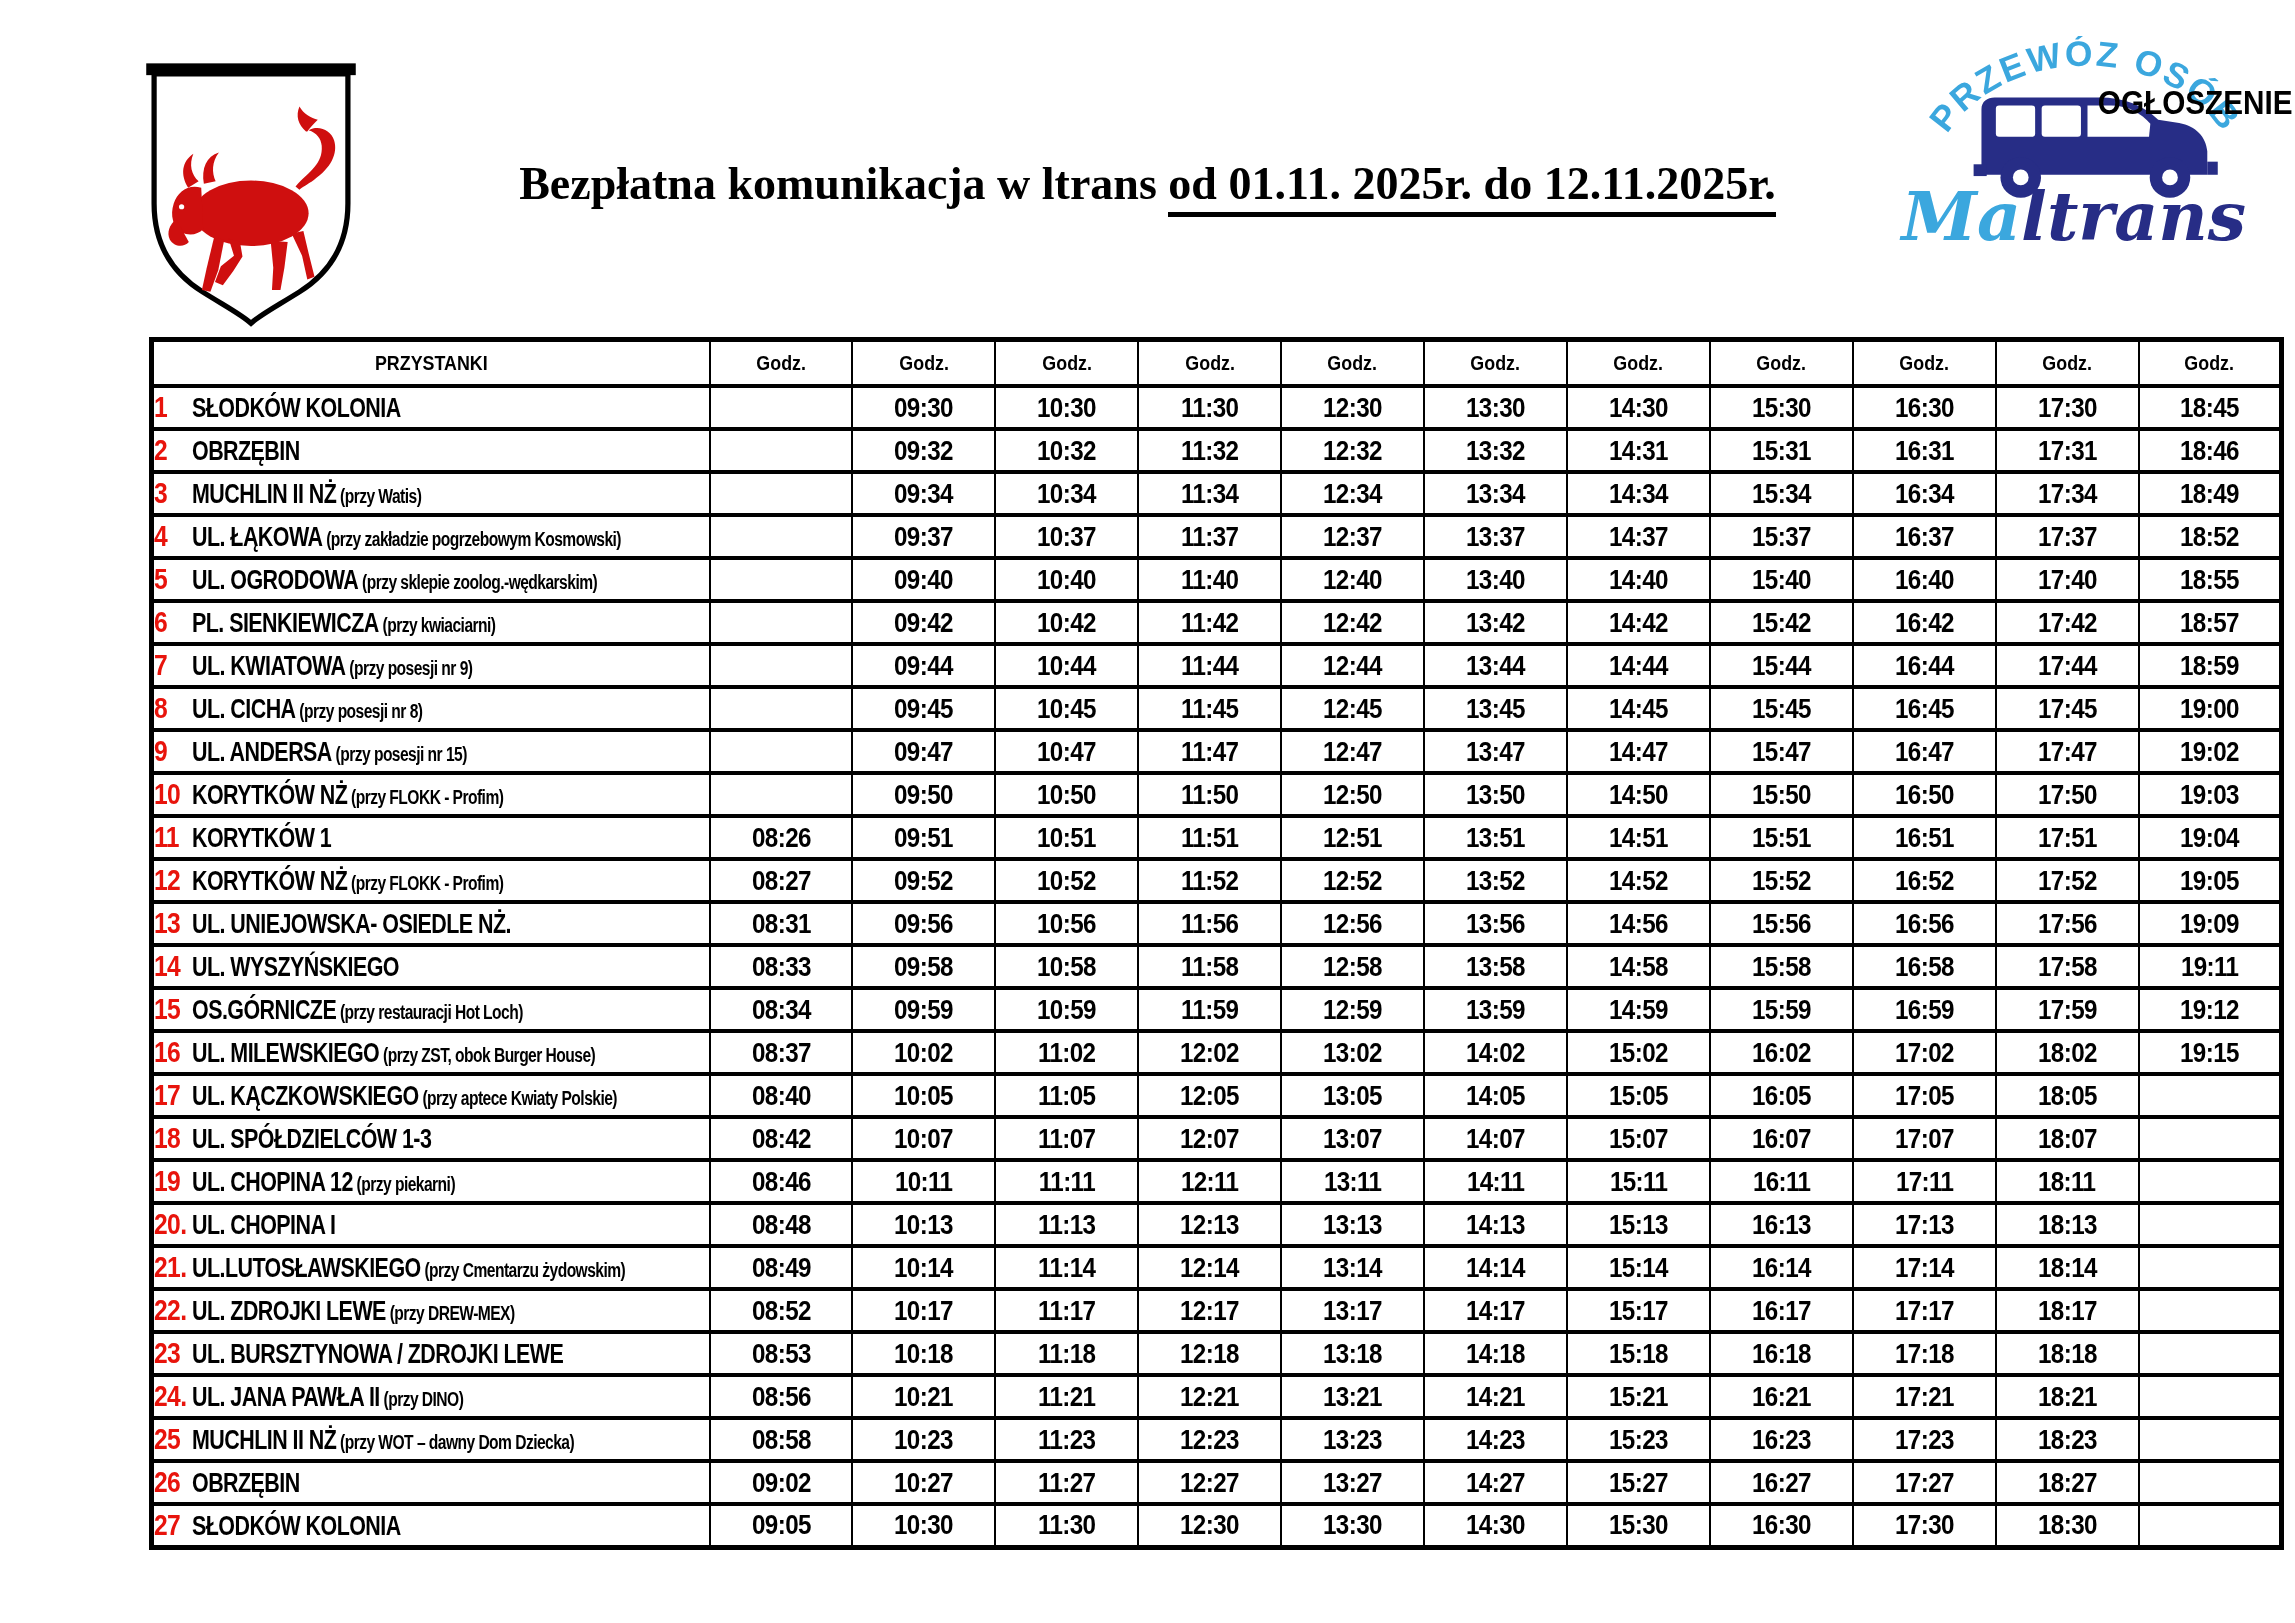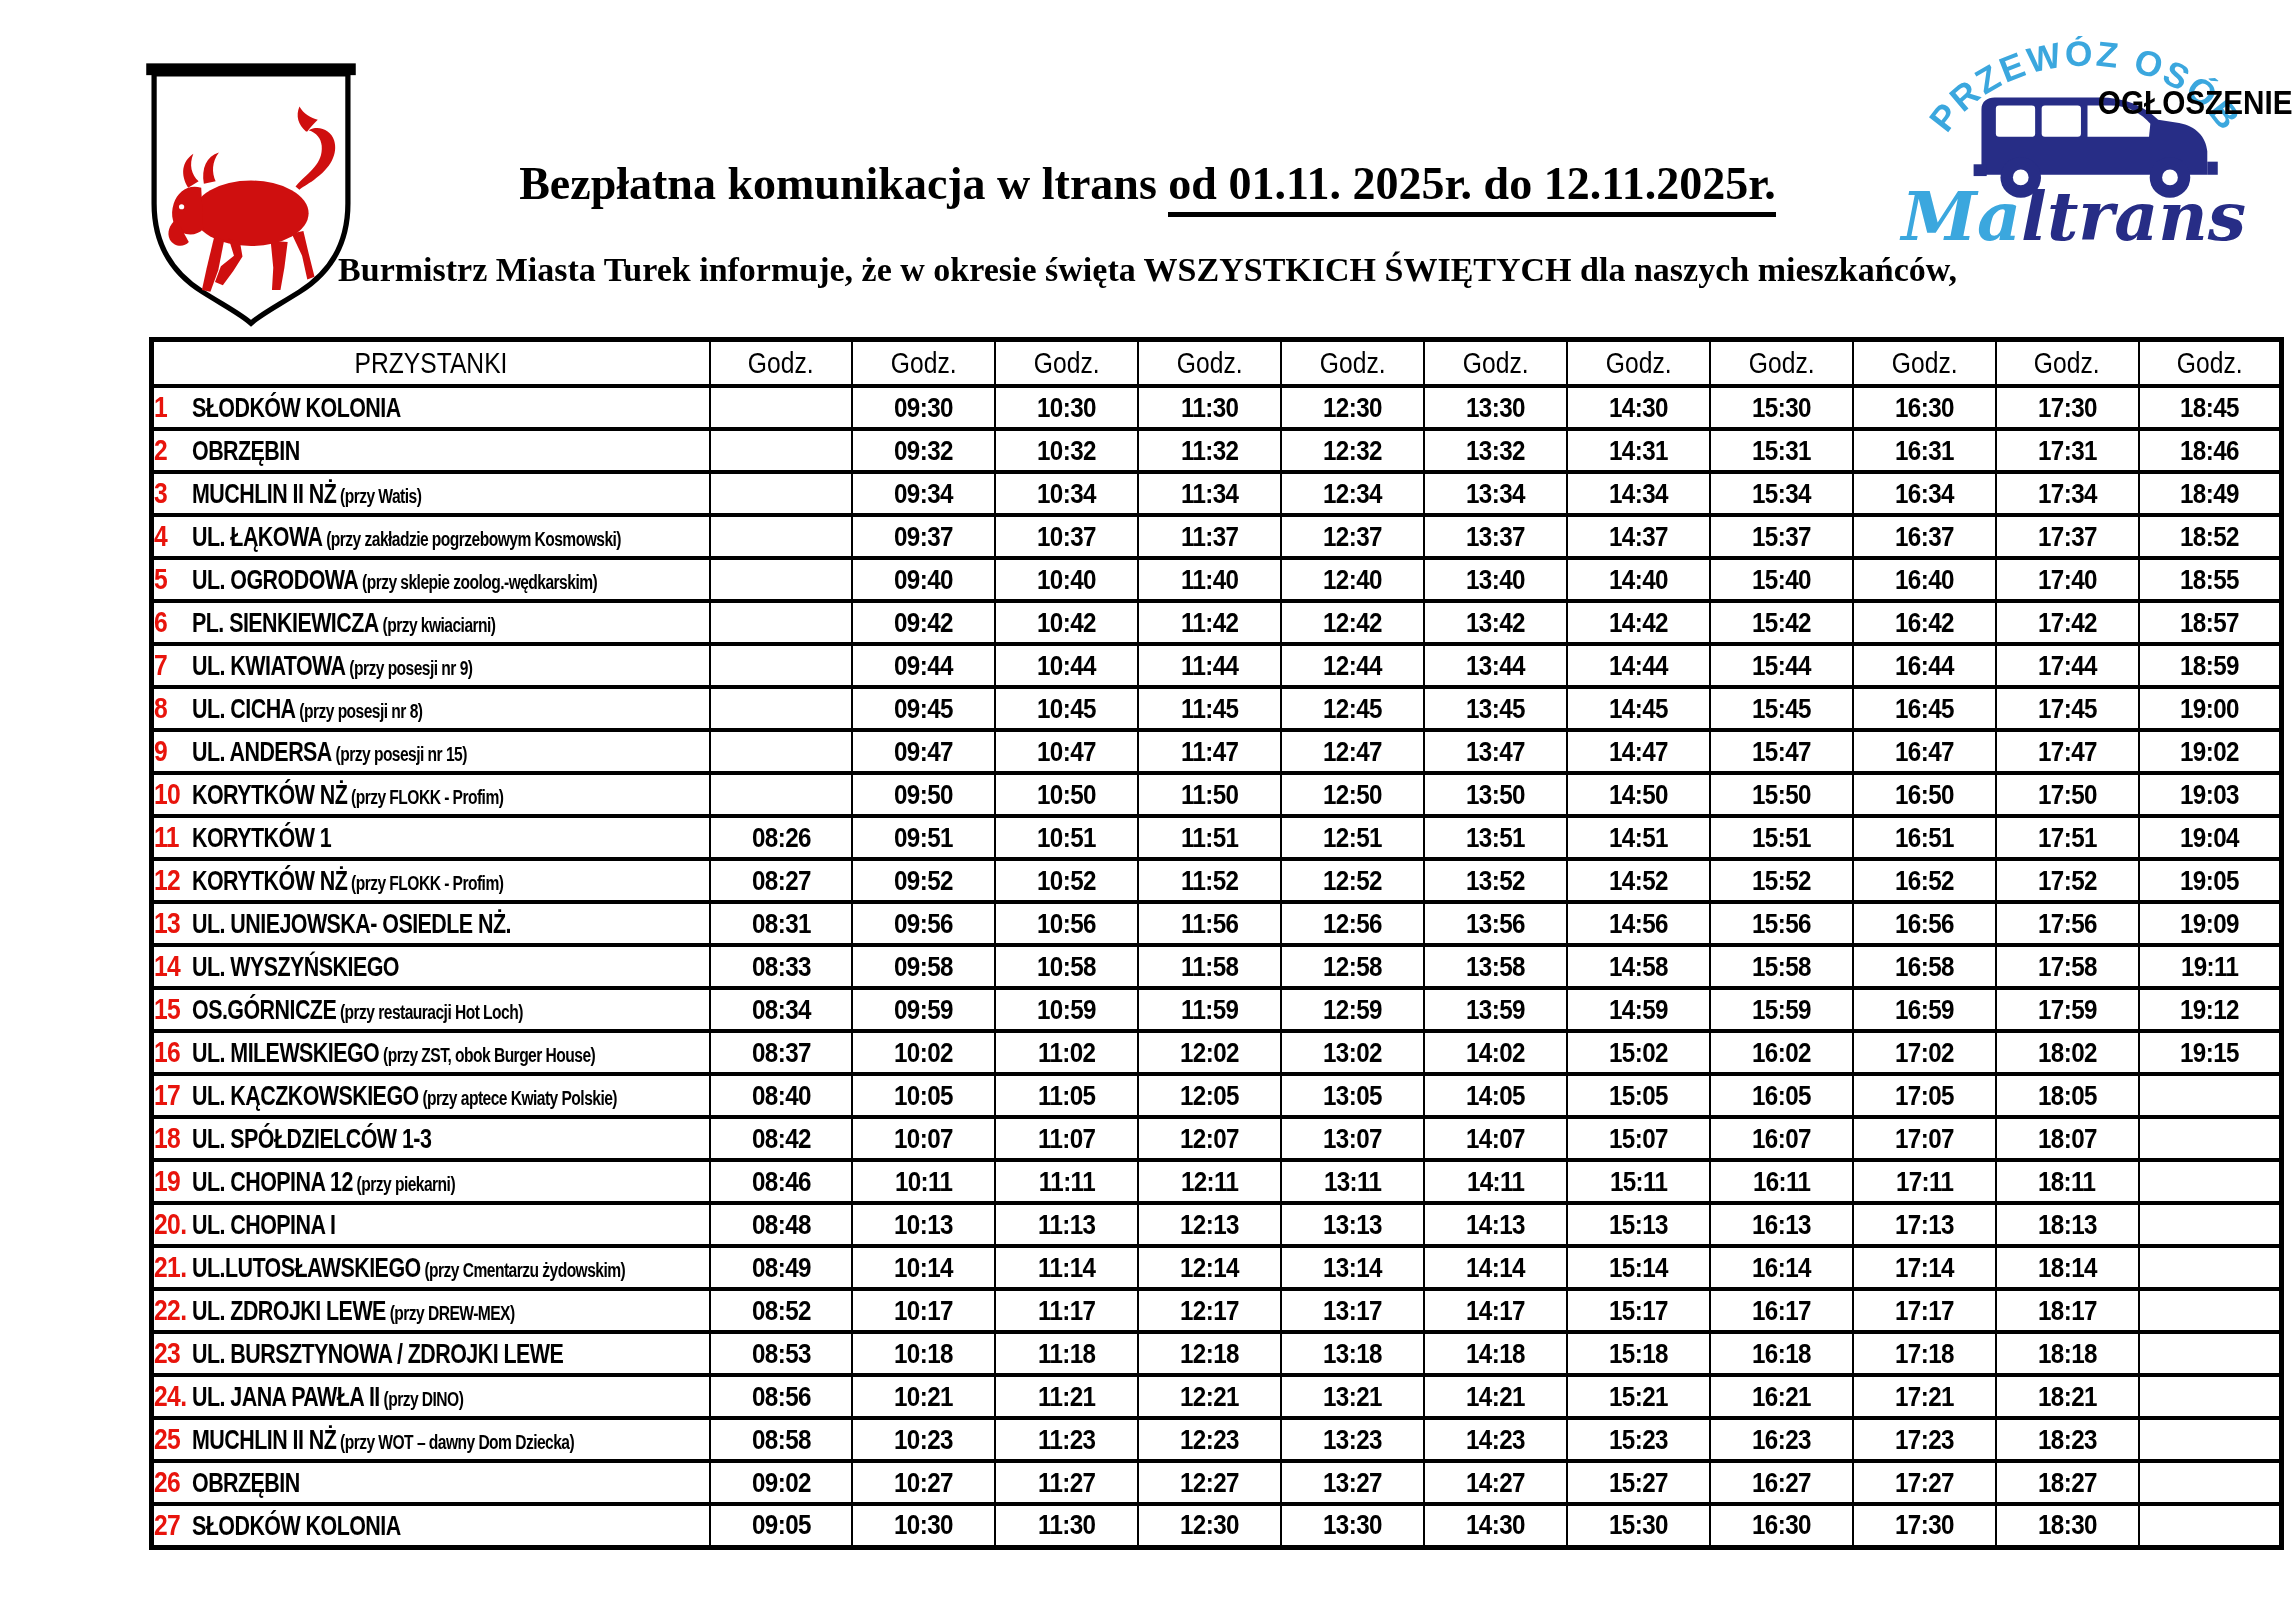--- a/index.html
+++ b/index.html
@@ -29,21 +29,21 @@
   table.tt {
     position:absolute; top:337px; left:149px; width:2135px;
     border-collapse:collapse; table-layout:fixed; background:#fff;
     border:5.9px solid #000;
   }
   table.tt col.c-stops { width:558px; }
   table.tt th, table.tt td {
     border:2.6px solid #000; border-top-width:4.6px; border-bottom-width:4.6px;
     overflow:hidden; white-space:nowrap; padding:0;
   }
-  table.tt thead th { height:42px; text-align:center; font-weight:normal; font-size:29px; }
+  table.tt thead th { height:42px; text-align:center; font-weight:bold; font-size:21px; }
   table.tt thead th > span { display:inline-block; transform:scaleX(.85); }
   table.tt tbody tr { height:43px; }
   td.stop-cell { text-align:left; vertical-align:middle; padding-left:6.5px;text-decoration:underline; }
   .row-num {
     display:inline-block; min-width:38px; color:#e8140c; font-weight:bold; font-size:29px;
     transform:scaleX(.85); transform-origin:0 50%; letter-spacing:-0.7px;
   }
   .stop-inner { display:inline-block; transform:scaleX(.78); transform-origin:0 50%; }
   .stop-name { font-weight:bold; font-size:27.5px; letter-spacing:-0.7px; }
   .stop-note { font-weight:bold; font-size:20px; letter-spacing:-0.7px; }
@@ -109,21 +109,20 @@
         <tspan fill="#3ba7de">Ma</tspan><tspan fill="#272d86">ltrans</tspan>
       </text>
     </svg>
   </div>
 
   <div class="title"><span>OGŁOSZENIE</span></div>
 
   <div class="subtitle"><span>Bezpłatna komunikacja w ltrans </span><span class="u">od 01.11. 2025r. do 12.11.2025r.</span></div>
 
   <div class="info">
-    <div>Burmistrz Miasta Turek informuje, że w okresie święta WSZYSTKICH ŚWIĘTYCH dla naszych mieszkańców,</div>
   </div>
 
   <table class="tt">
     <colgroup id="tt-cols">
         <col class="c-stops">
         <col>
         <col>
         <col>
         <col>
         <col>

